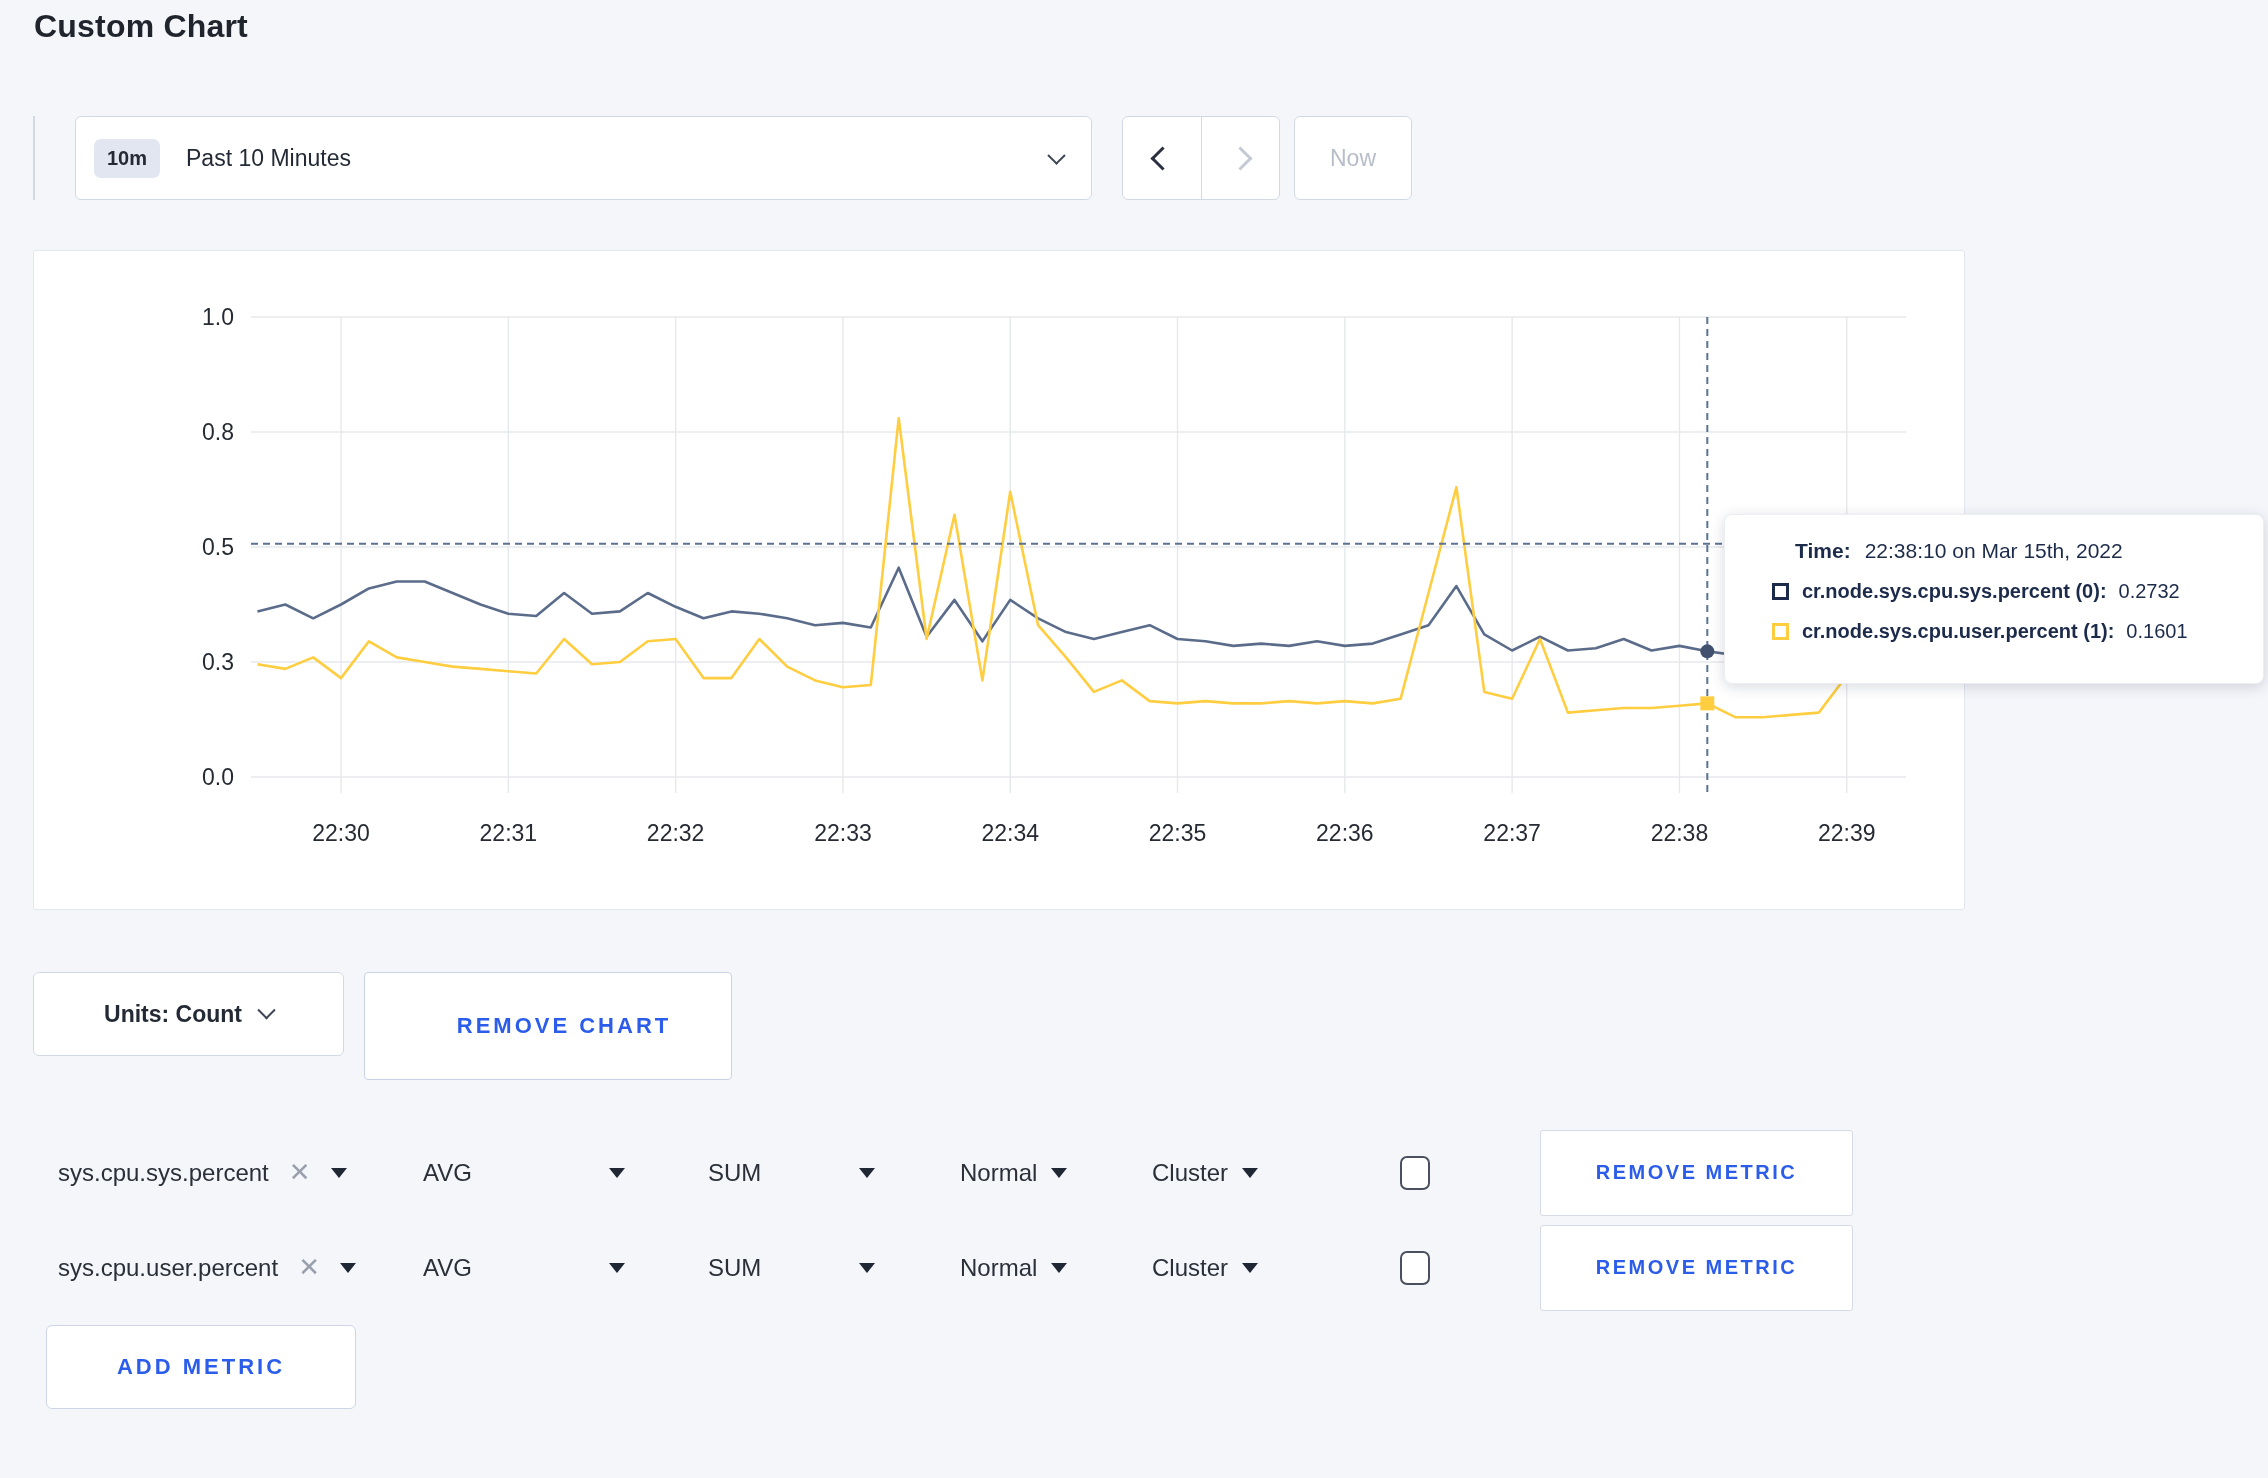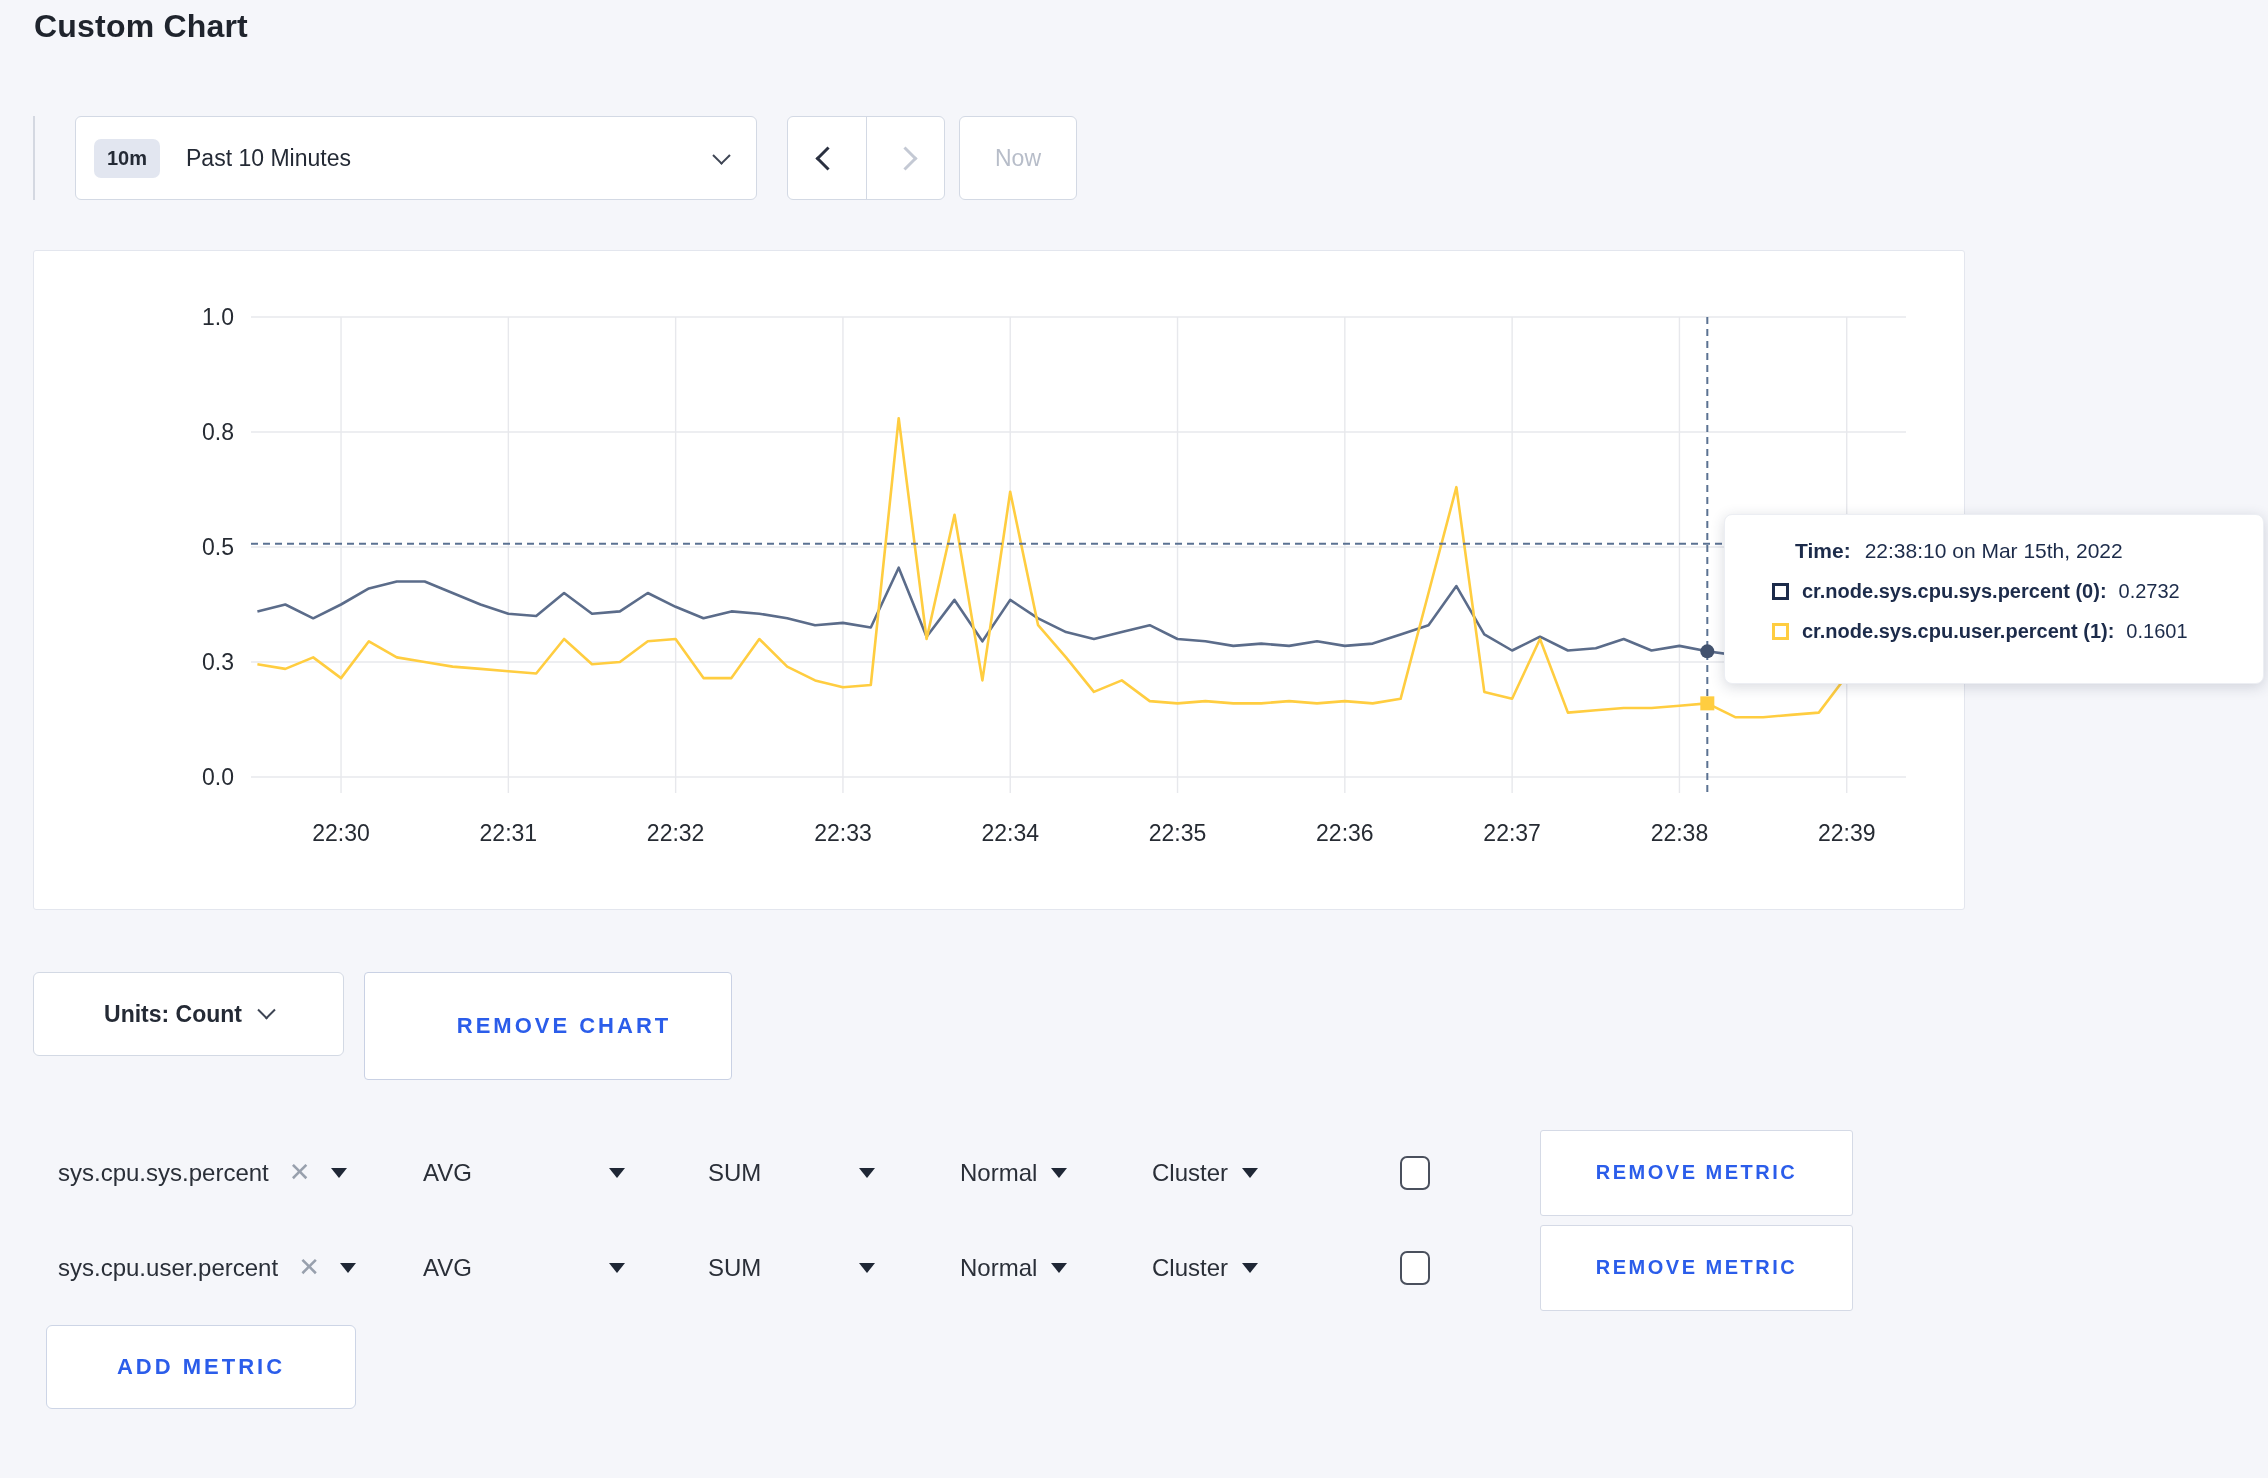--- a/index.html
+++ b/index.html
@@ -9,21 +9,21 @@
     font-family:"Liberation Sans", sans-serif; color:#242a35;
   }
   .page-title {
     position:absolute; left:34px; top:8px;
     font-size:32px; font-weight:600; color:#1f242d; letter-spacing:0.2px;
   }
   
   .toolbar { position:absolute; left:33px; top:116px; height:84px; display:flex; align-items:stretch; }
   .toolbar-accent { width:2px; background:#d4d8e1; margin-right:40px; }
   .btn { background:#fff; border:1.5px solid #d3d9e4; border-radius:6px; display:flex; align-items:center; cursor:pointer; }
-  .time-select { width:682px; padding:0 28px 0 18px; }
+  .time-select { width:1017px; padding:0 28px 0 18px; }
   .time-badge {
     background:#e2e6f0; border-radius:7px; padding:8px 13px;
     font-size:20px; font-weight:bold; color:#242a35;
   }
   .time-label { margin-left:26px; font-size:23px; color:#242a35; }
   .chev { width:13px; height:13px; border-right:2.5px solid #3e4554; border-bottom:2.5px solid #3e4554; transform:rotate(45deg) translate(-2px,-2px); }
   .push-right { margin-left:auto; }
   .pager { margin-left:30px; width:158px; padding:0; overflow:hidden; }
   .pager-cell { width:50%; height:100%; display:flex; align-items:center; justify-content:center; }
   .pager-cell + .pager-cell { border-left:1.5px solid #d3d9e4; }

